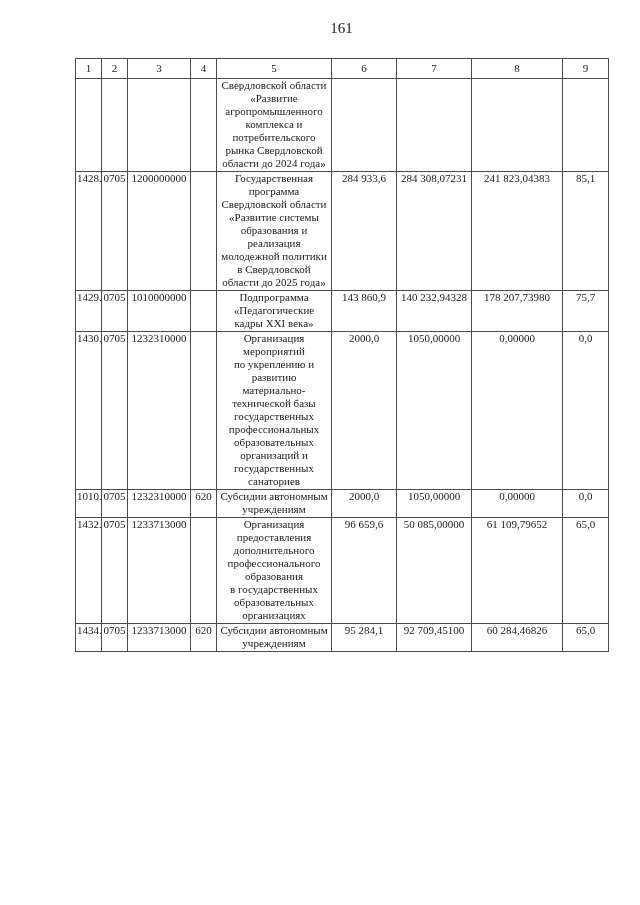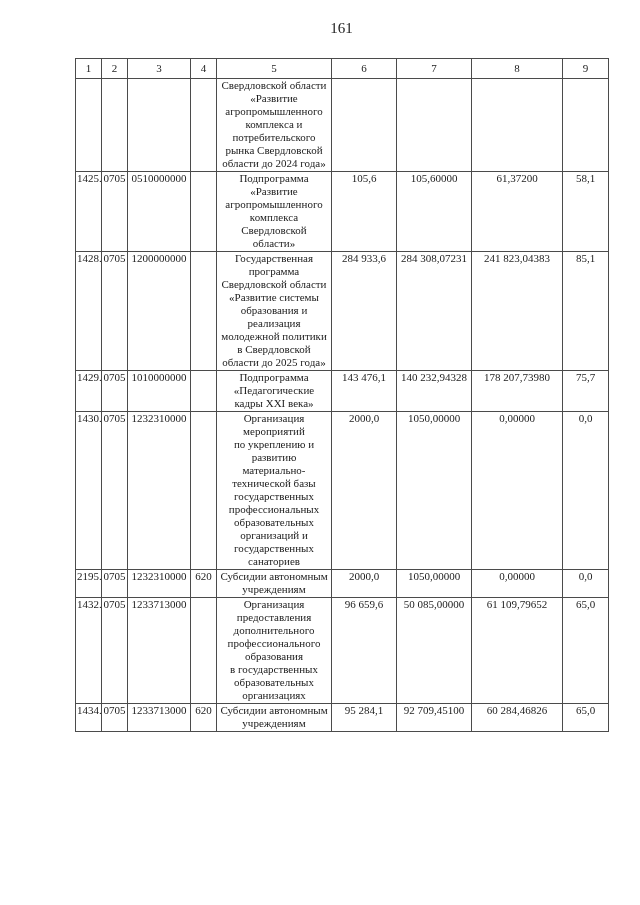--- a/index.html
+++ b/index.html
@@ -103,65 +103,54 @@
         <td class="num-cell"></td>
         <td class="num-cell"></td>
         <td class="num-cell"></td>
         <td class="name-cell">Свердловской области «Развитие агропромышленного комплекса и потребительского рынка Свердловской области до 2024 года»</td>
         <td class="num-cell"></td>
         <td class="num-cell"></td>
         <td class="num-cell"></td>
         <td class="num-cell"></td>
       </tr>
       <tr>
-        <td class="num-cell">1425.</td>
-        <td class="num-cell">0705</td>
-        <td class="num-cell">0510000000</td>
-        <td class="num-cell"></td>
-        <td class="name-cell">Подпрограмма «Развитие агропромышленного комплекса Свердловской области»</td>
-        <td class="num-cell">105,6</td>
-        <td class="num-cell">105,60000</td>
-        <td class="num-cell">61,37200</td>
-        <td class="num-cell">58,1</td>
-      </tr>
-      <tr>
         <td class="num-cell">1428.</td>
         <td class="num-cell">0705</td>
         <td class="num-cell">1200000000</td>
         <td class="num-cell"></td>
         <td class="name-cell">Государственная программа Свердловской области «Развитие системы образования и реализация молодежной политики в&nbsp;Свердловской области до 2025 года»</td>
         <td class="num-cell">284 933,6</td>
         <td class="num-cell">284 308,07231</td>
         <td class="num-cell">241 823,04383</td>
         <td class="num-cell">85,1</td>
       </tr>
       <tr>
         <td class="num-cell">1429.</td>
         <td class="num-cell">0705</td>
         <td class="num-cell">1010000000</td>
         <td class="num-cell"></td>
         <td class="name-cell">Подпрограмма «Педагогические кадры XXI века»</td>
-        <td class="num-cell">143 476,1</td>
+        <td class="num-cell">143 860,9</td>
         <td class="num-cell">140 232,94328</td>
         <td class="num-cell">178 207,73980</td>
         <td class="num-cell">75,7</td>
       </tr>
       <tr>
         <td class="num-cell">1430.</td>
         <td class="num-cell">0705</td>
         <td class="num-cell">1232310000</td>
         <td class="num-cell"></td>
         <td class="name-cell">Организация мероприятий по&nbsp;укреплению и развитию материально-технической базы государственных профессиональных образовательных организаций и государственных санаториев</td>
         <td class="num-cell">2000,0</td>
         <td class="num-cell">1050,00000</td>
         <td class="num-cell">0,00000</td>
         <td class="num-cell">0,0</td>
       </tr>
       <tr>
-        <td class="num-cell">2195.</td>
+        <td class="num-cell">1010.</td>
         <td class="num-cell">0705</td>
         <td class="num-cell">1232310000</td>
         <td class="num-cell">620</td>
         <td class="name-cell">Субсидии автономным учреждениям</td>
         <td class="num-cell">2000,0</td>
         <td class="num-cell">1050,00000</td>
         <td class="num-cell">0,00000</td>
         <td class="num-cell">0,0</td>
       </tr>
       <tr>

